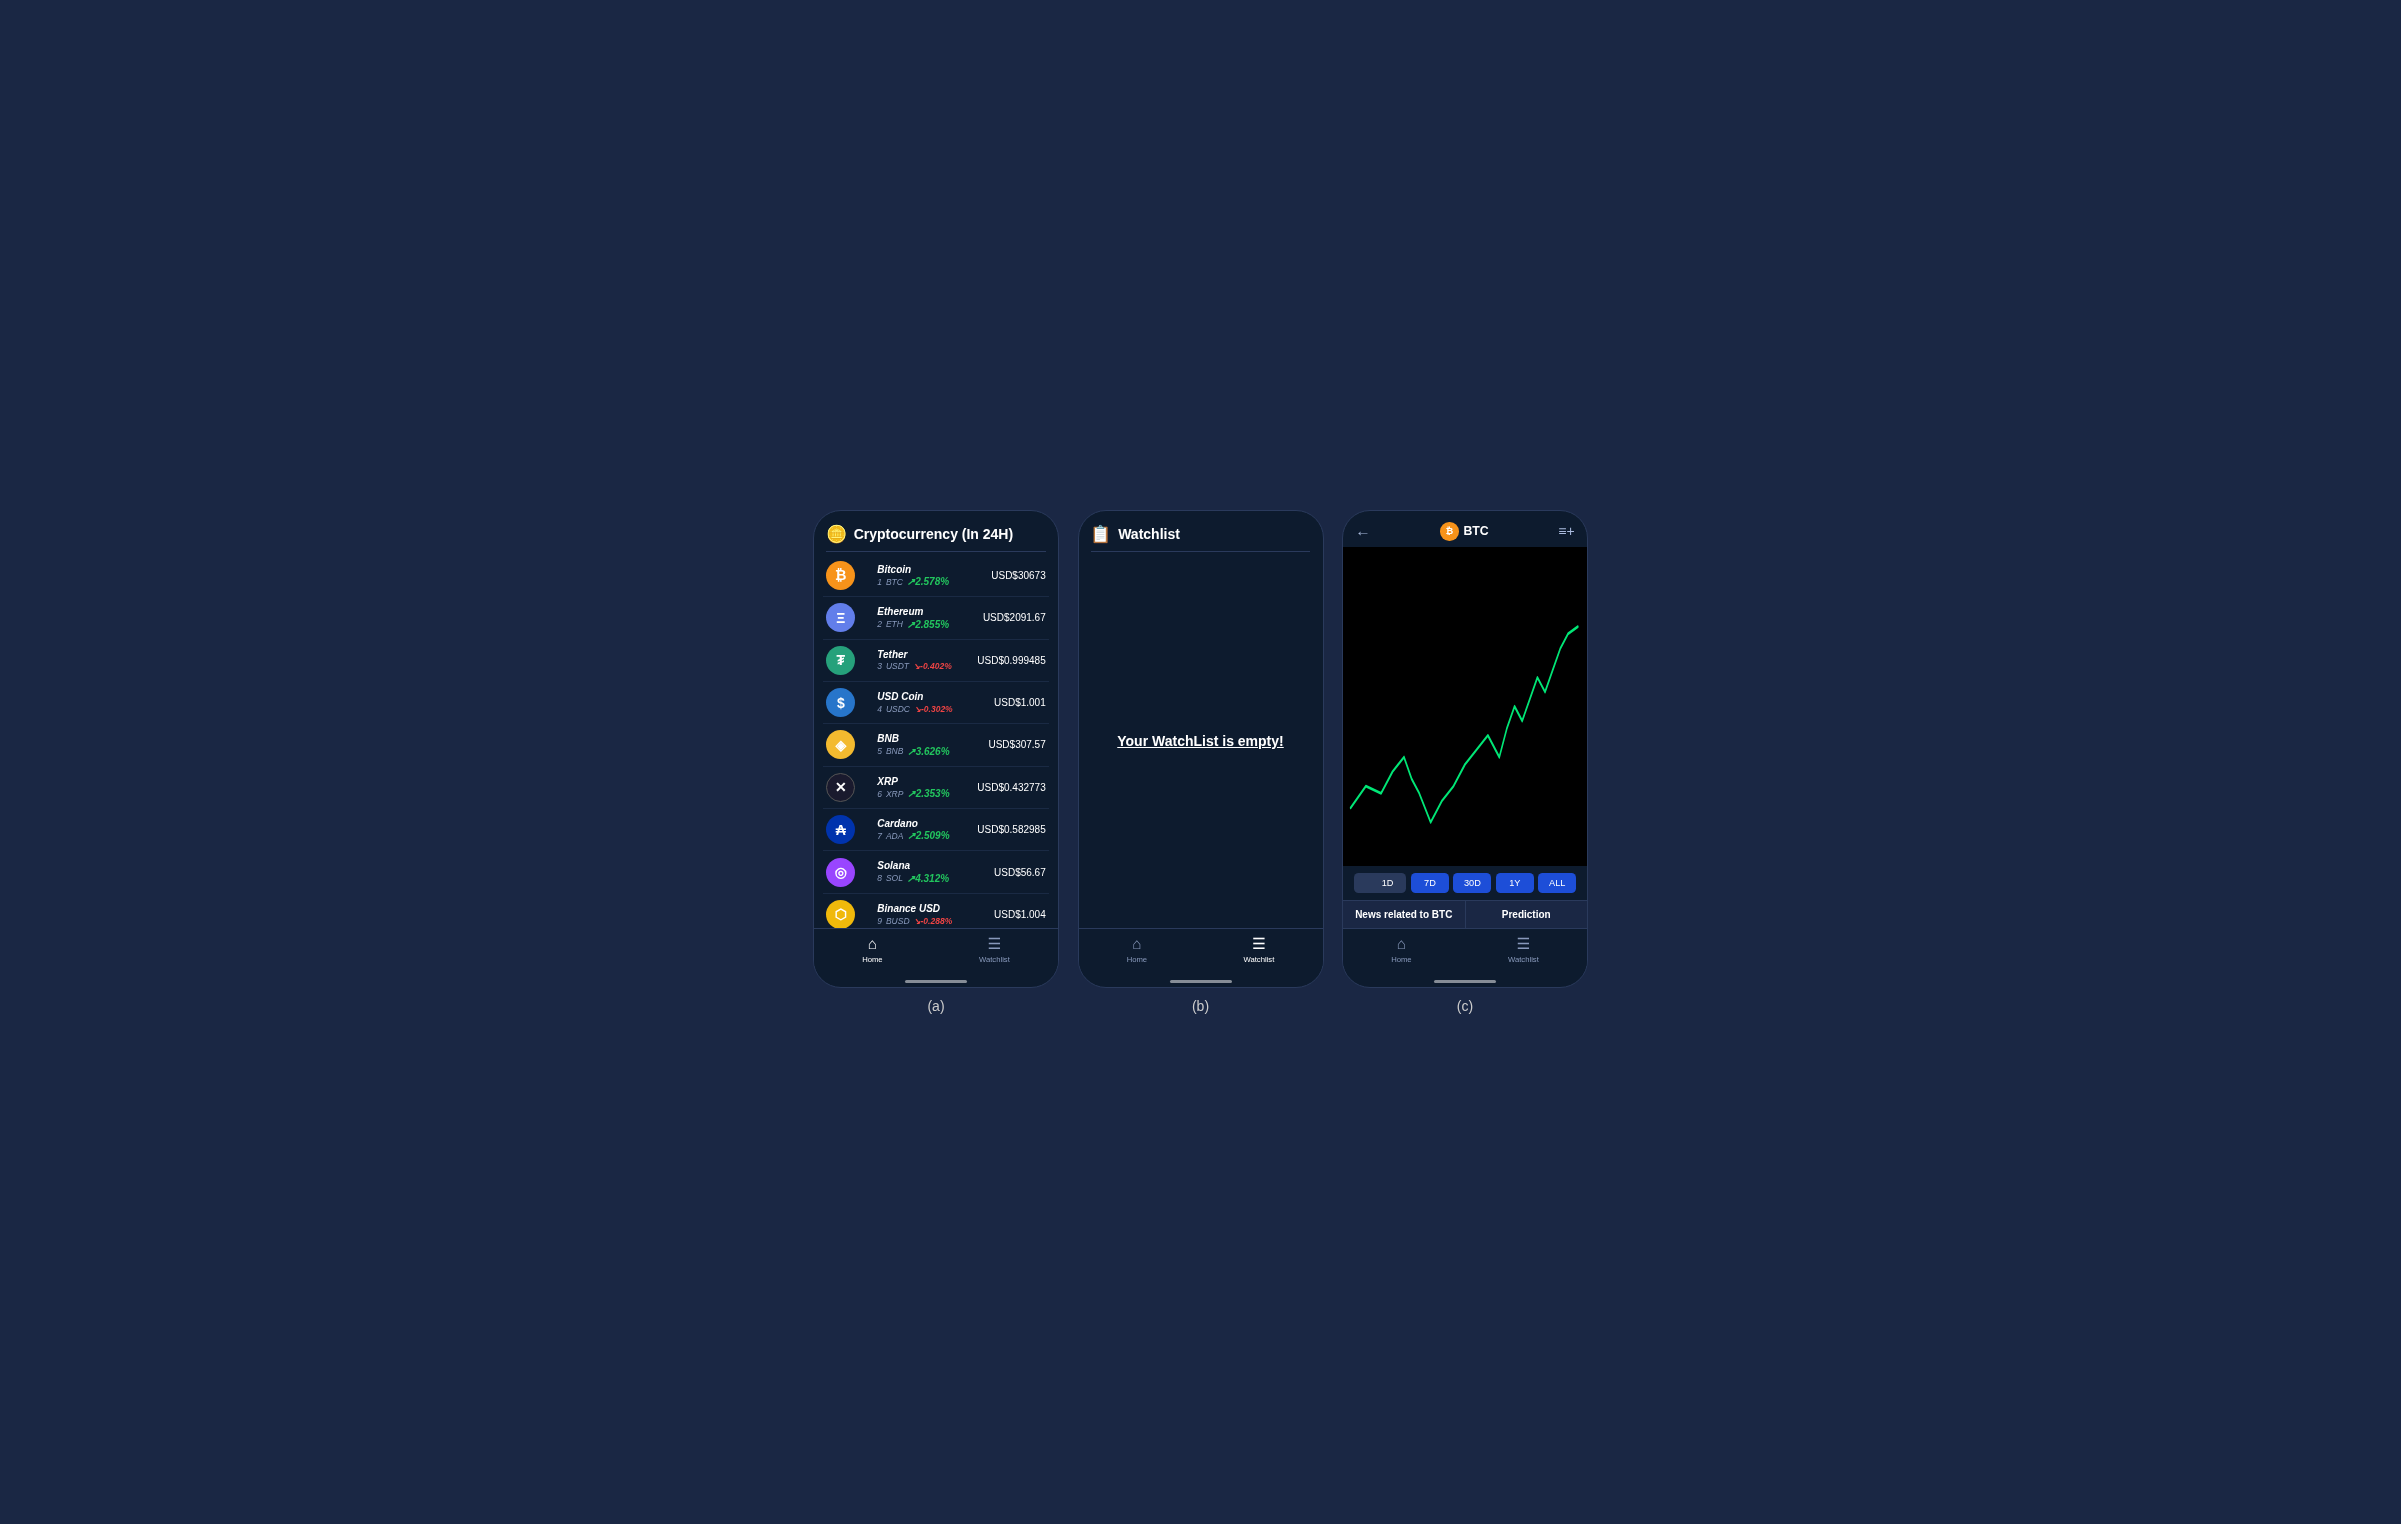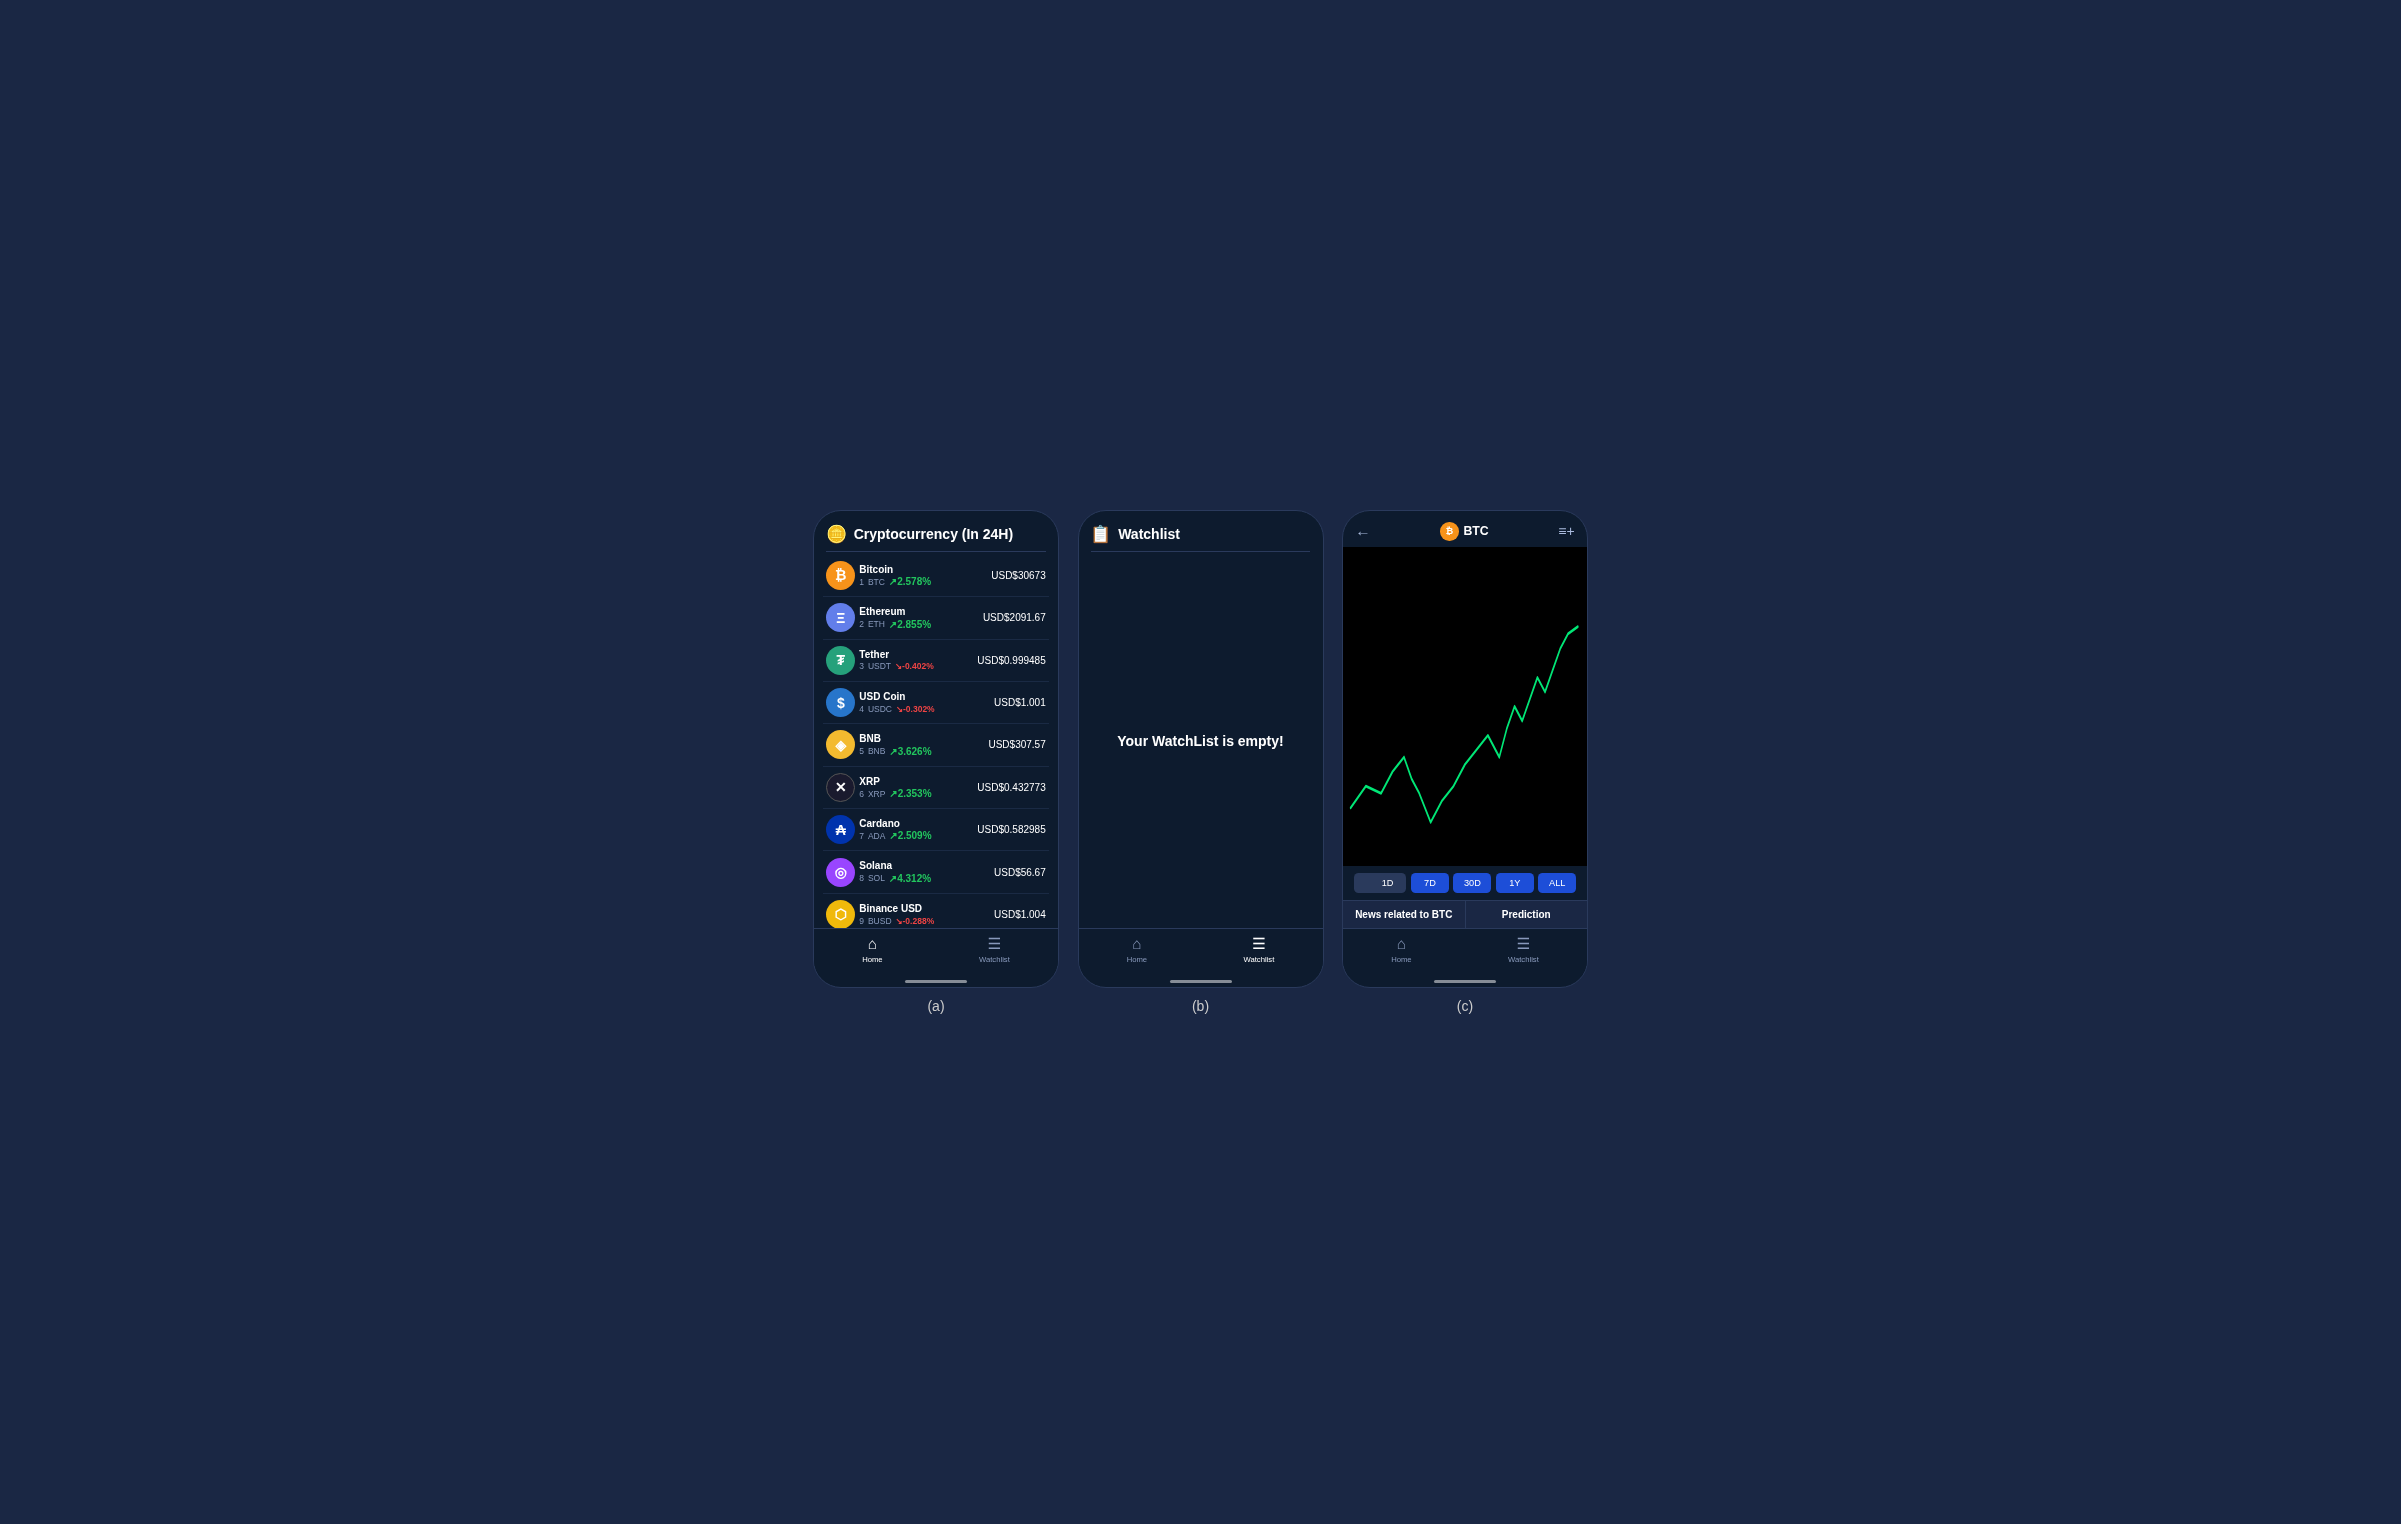--- a/index.html
+++ b/index.html
@@ -88,21 +88,22 @@
     .coin-logo.eth { background: #627eea; color: white; }
     .coin-logo.usdt { background: #26a17b; color: white; }
     .coin-logo.usdc { background: #2775ca; color: white; }
     .coin-logo.bnb { background: #f3ba2f; color: white; }
     .coin-logo.xrp { background: #1a1a2e; color: white; border: 0.8px solid #555; }
     .coin-logo.ada { background: #0033ad; color: white; }
     .coin-logo.sol { background: #9945ff; color: white; }
     .coin-logo.busd { background: #f0b90b; color: white; }
     .coin-info {
       flex: 1;
-      margin-left: 4px;
+      margin-left: 22px;
+      font-style: italic;
     }
     .coin-name {
       color: #ffffff;
       font-size: 10px;
       font-weight: 600;
     }
     .coin-rank-sym {
       display: flex;
       align-items: center;
       gap: 3.9px;
@@ -194,20 +195,21 @@
     .phone-b .empty-content {
       flex: 1;
       display: flex;
       align-items: center;
       justify-content: center;
     }
     .phone-b .empty-text {
       color: #ffffff;
       font-size: 14px;
       font-weight: 700;
+      text-decoration: underline;
     }
 
     
     .phone-c .top-bar {
       display: flex;
       align-items: center;
       justify-content: space-between;
       padding: 10.8px 12.3px 6.2px;
     }
     .back-btn {

